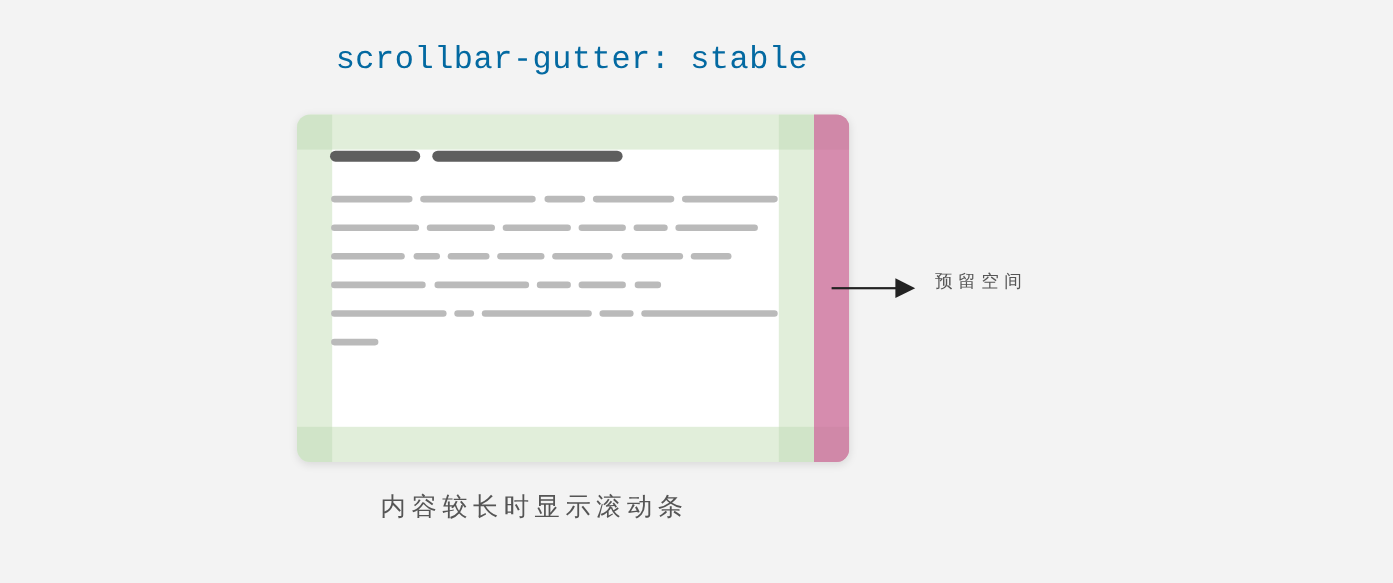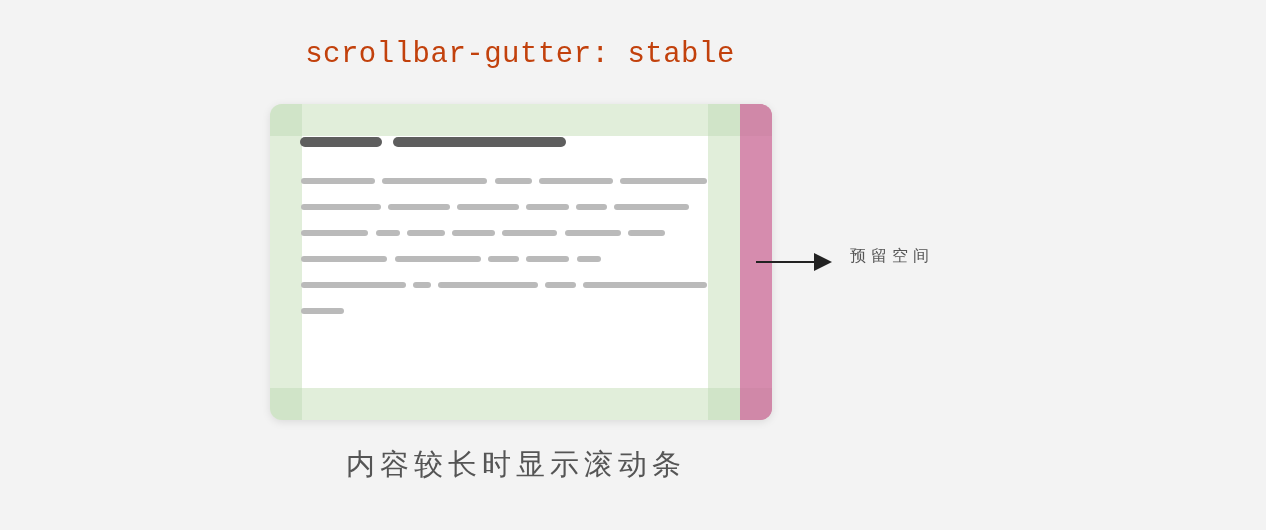--- a/index.html
+++ b/index.html
@@ -4,21 +4,21 @@
 <style>
   html, body { margin: 0; padding: 0; }
   body {
     width: 1266px; height: 530px; background: #f3f3f3;
     position: relative; overflow: hidden;
     font-family: "DejaVu Sans", sans-serif;
   }
   .title {
     position: absolute; left: 0; width: 1040px; top: 38px; text-align: center;
     font-family: "Liberation Mono", "DejaVu Sans Mono", monospace;
-    font-size: 29px; color: #c2410c; letter-spacing: 0.5px;
+    font-size: 29px; color: #0369a1; letter-spacing: 0.5px;
   }
   .box {
     position: absolute; left: 270px; top: 104px; width: 502px; height: 316px;
     border-radius: 12px; overflow: hidden;
     box-shadow: 0 2px 8px rgba(0,0,0,0.10);
     background: #e1eeda;
   }
   .pad-corner { position: absolute; background: #d0e4c8; }
   .content {
     position: absolute; left: 32px; top: 32px; width: 406px; height: 252px; background: #ffffff;
@@ -32,21 +32,21 @@
   .bar.line { height: 6px; background: #bababa; border-radius: 3px; }
   .arrow-line { position: absolute; left: 756px; top: 261px; width: 60px; height: 2px; background: #222; }
   .arrow-head {
     position: absolute; left: 814px; top: 253px; width: 0; height: 0;
     border-top: 9px solid transparent; border-bottom: 9px solid transparent; border-left: 18px solid #222;
   }
   .label-right {
     position: absolute; left: 850px; top: 246px; font-size: 16px; color: #555; letter-spacing: 5px;
   }
   .label-bottom {
-    position: absolute; left: 346px; top: 445px; font-size: 29px; color: #555; letter-spacing: 5px;
+    position: absolute; left: 346px; top: 445px; font-size: 23px; color: #555; letter-spacing: 5px;
   }
 </style>
 </head>
 <body>
 
 <div class="title">scrollbar-gutter: stable</div>
 
 <div class="box">
   <div class="pad-corner" style="left:0;top:0;width:32px;height:32px;"></div>
   <div class="pad-corner" style="left:438px;top:0;width:32px;height:32px;"></div>

